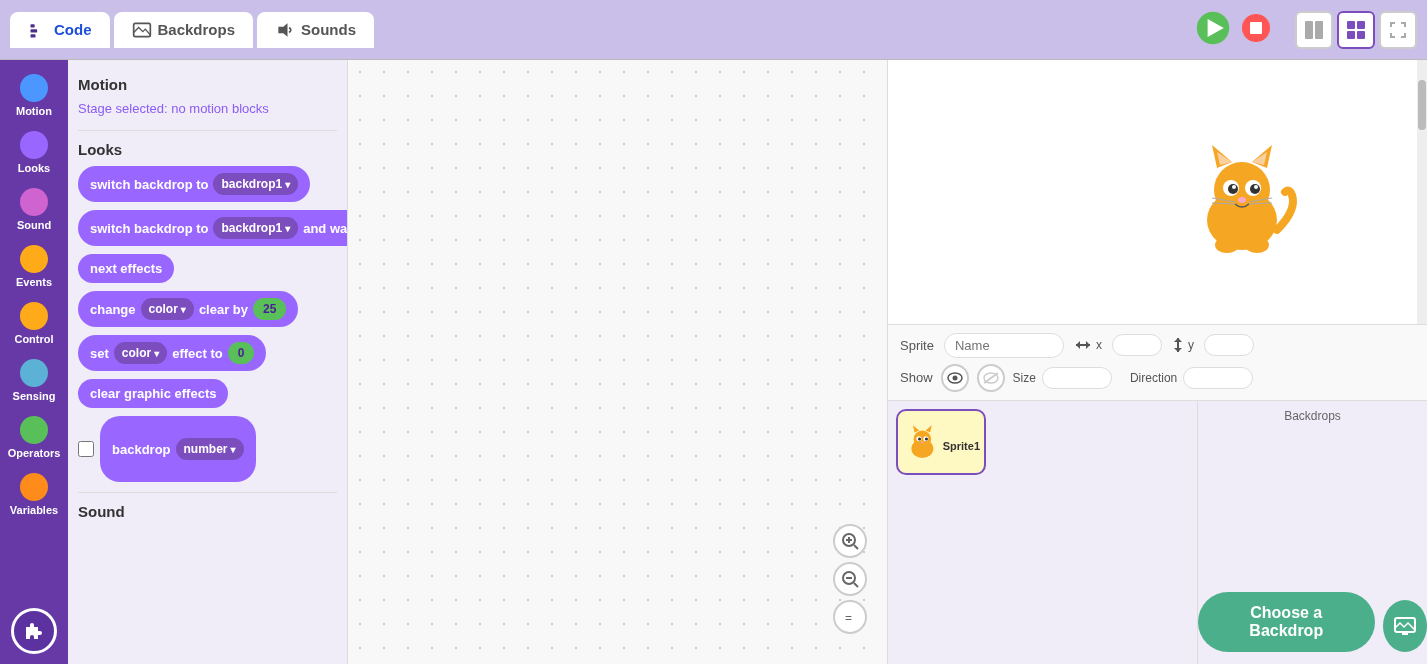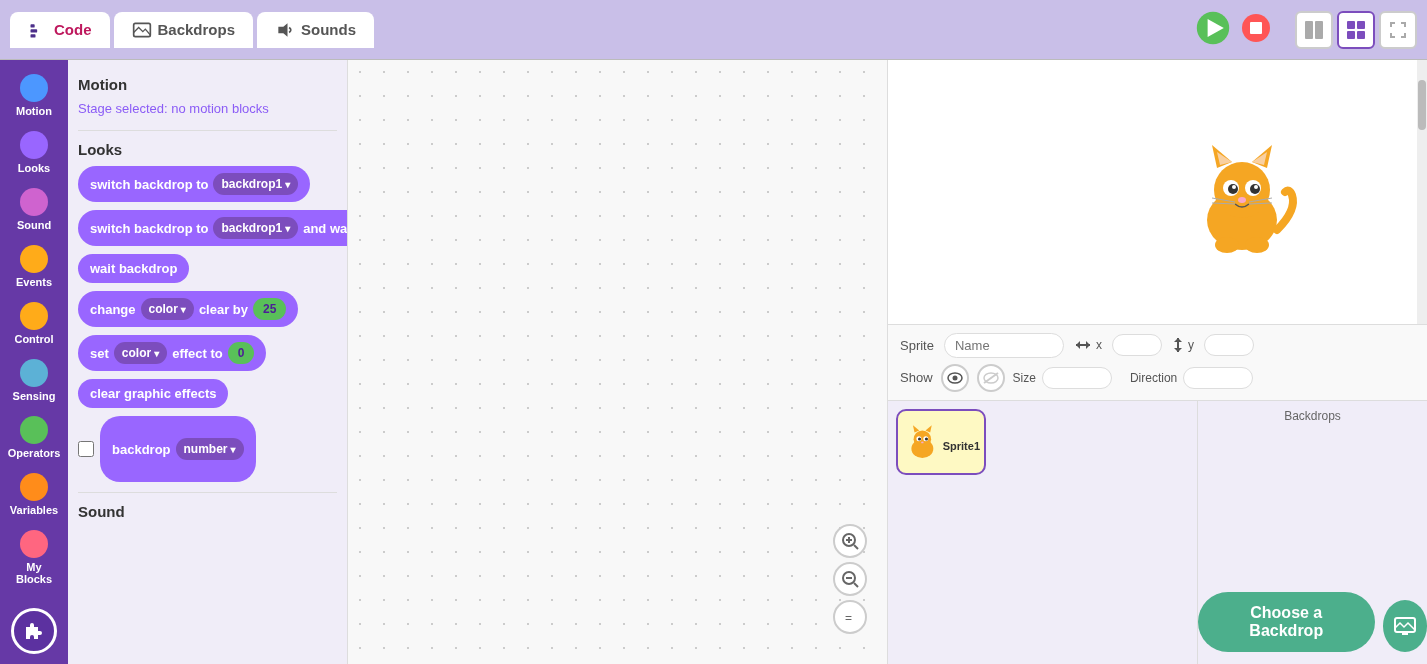--- a/index.html
+++ b/index.html
@@ -23,21 +23,21 @@
       border-radius: 8px 8px 0 0;
       border: none;
       cursor: pointer;
       font-size: 15px;
       font-weight: 600;
       background: #ffffff;
       color: #555;
     }
     .tab-btn.code-tab {
       background: #ffffff;
-      color: #be185d;
+      color: #1d4ed8;
     }
     .tab-icon {
       width: 20px;
       height: 20px;
     }
 
     .spacer { flex: 1; }
 
     .control-btns {
       display: flex;
@@ -465,24 +465,20 @@
       <span class="sidebar-label">Sensing</span>
     </div>
     <div class="sidebar-item">
       <div class="sidebar-dot" style="background:#59c059;"></div>
       <span class="sidebar-label">Operators</span>
     </div>
     <div class="sidebar-item">
       <div class="sidebar-dot" style="background:#ff8c1a;"></div>
       <span class="sidebar-label">Variables</span>
     </div>
-    <div class="sidebar-item">
-      <div class="sidebar-dot" style="background:#ff6680;"></div>
-      <span class="sidebar-label">My Blocks</span>
-    </div>
 
     <div class="sidebar-bottom">
       <button class="add-ext-btn">
         <svg width="24" height="24" viewBox="0 0 24 24" fill="white">
           <path d="M4 8 L8 8 L8 6 Q8 4 10 4 Q12 4 12 6 L12 8 L16 8 L16 12 L18 12 Q20 12 20 14 Q20 16 18 16 L16 16 L16 20 L12 20 L12 18 Q12 16 10 16 Q8 16 8 18 L8 20 L4 20 Z"></path>
         </svg>
       </button>
     </div>
   </div>
 
@@ -510,21 +506,21 @@
         <span class="block-dropdown">
           <span>backdrop1</span>
           <span class="chevron">▾</span>
         </span>
         <span>and wait</span>
       </button>
     </div>
 
     <div class="block-row">
       <button class="block-btn">
-        <span>wait backdrop</span>
+        <span>next effects</span>
       </button>
     </div>
 
     <div class="block-row">
       <button class="block-btn">
         <span>change</span>
         <span class="block-dropdown">
           <span>color</span>
           <span class="chevron">▾</span>
         </span>

